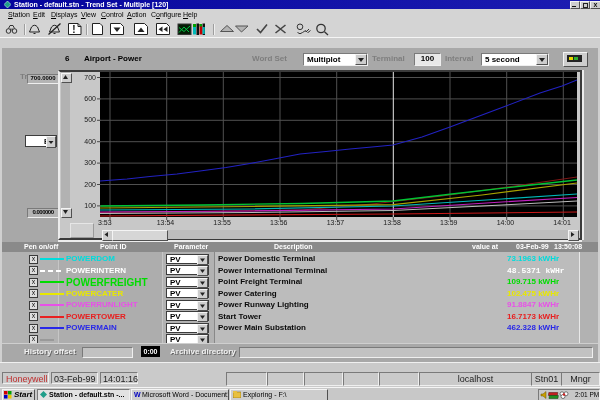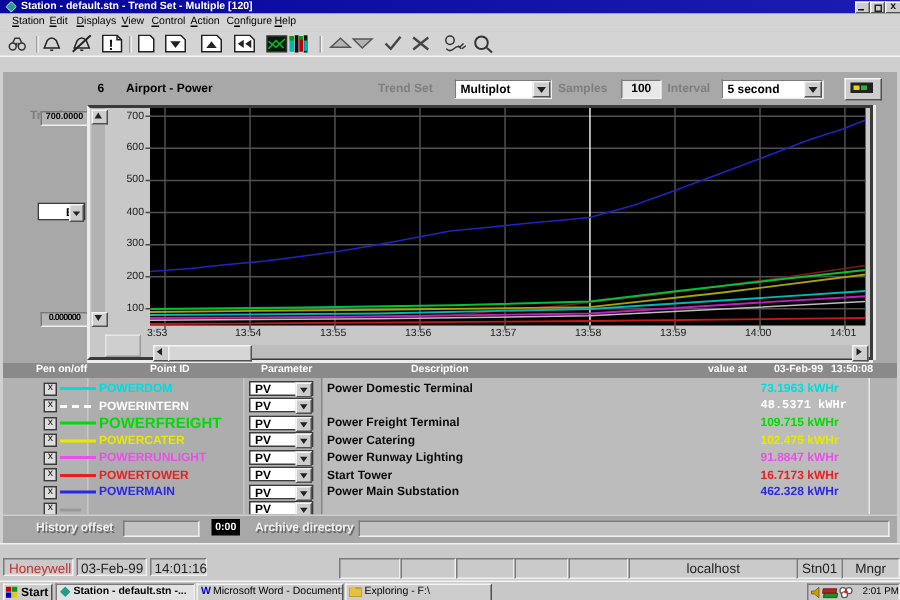--- a/index.html
+++ b/index.html
@@ -140,31 +140,31 @@
 <div class="ab" style="left:0;top:38px;width:600px;height:10px;background:#cfcfcf;"></div>
 
 <div class="ab" style="left:2px;top:48px;width:596px;height:314px;background:#a8a8a8;"></div>
 <div class="ab" style="left:0;top:48px;width:2px;height:314px;background:#d0d0d0;"></div>
 <div class="ab" style="left:598px;top:48px;width:2px;height:314px;background:#d0d0d0;"></div>
 
 <div class="ab" style="top:48px;left:0;width:600px;height:22px;">
  <span class="ab dim b" style="left:20px;top:24px;font-size:8px;">Trend</span>
  <span class="ab b" style="left:65px;top:6px;font-size:8px;color:#000;">6</span>
  <span class="ab b" style="left:84px;top:6px;font-size:8px;color:#000;">Airport - Power</span>
- <span class="ab dim b" style="left:252px;top:6px;font-size:8px;">Trend Set</span>
+ <span class="ab dim b" style="left:252px;top:6px;font-size:8px;">Word Set</span>
 
  <div class="ab sunk" style="left:303px;top:5px;width:63px;height:11px;background:#fff;">
    <span class="ab b" style="left:3px;top:1px;font-size:8px;color:#000;">Multiplot</span>
    <div class="ab btn3" style="right:0;top:0;width:10px;height:9px;">
         <svg width="10" height="9">
           <polygon points="2,3 8,3 5,7" fill="#222"></polygon>
         </svg>
       </div>
  </div>
- <span class="ab dim b" style="left:372px;top:6px;font-size:8px;">Samples</span>
+ <span class="ab dim b" style="left:372px;top:6px;font-size:8px;">Terminal</span>
  <div class="ab sunk" style="left:414px;top:5px;width:25px;height:11px;background:#e8e8e8;text-align:center;font-size:8px;line-height:10px;color:#000;font-weight:bold;">100</div>
  <span class="ab dim b" style="left:445px;top:6px;font-size:8px;">Interval</span>
  <div class="ab sunk" style="left:481px;top:5px;width:66px;height:11px;background:#fff;">
    <span class="ab b" style="left:3px;top:1px;font-size:8px;color:#000;">5 second</span>
    <div class="ab btn3" style="right:0;top:0;width:10px;height:9px;">
         <svg width="10" height="9">
           <polygon points="2,3 8,3 5,7" fill="#222"></polygon>
         </svg>
       </div>
  </div>
@@ -332,35 +332,36 @@
       <div class="ab" style="left:40px;top:5px;width:24px;height:2px;background:repeating-linear-gradient(to right,#ffffff 0,#ffffff 5px,transparent 5px,transparent 8px);"></div>
       <span class="ab b" style="left:66px;top:1px;font-size:8px;color:#ffffff;">POWERINTERN</span>
       <div class="ab" style="left:166px;top:0.5px;width:43px;height:10px;background:#fff;border:1px solid #3c3c3c;box-sizing:border-box;">
         <span class="ab" style="left:3px;top:0px;font-size:8px;line-height:9px;color:#000;font-weight:bold;">PV</span>
         <div class="ab btn3" style="right:0;top:0;width:9px;height:8px;">
           <svg width="9" height="8">
             <polygon points="2,2.5 7,2.5 4.5,6" fill="#222"></polygon>
           </svg>
         </div>
       </div>
+      <span class="ab b" style="left:218px;top:1px;font-size:8px;color:#0a0a0a;">Power International Terminal</span>
       <span class="ab b" style="left:507px;top:1px;font-size:8px;color:#ffffff;font-family:Liberation Mono, monospace;">48.5371 kWHr</span>
     </div>
     <div class="ab" style="left:0;top:276px;width:600px;height:11.5px;">
       <div class="ab cbox" style="left:29px;top:1.5px;">x</div>
       <div class="ab" style="left:40px;top:5px;width:24px;height:2px;background:#00dc00;"></div>
       <span class="ab b" style="left:66px;top:1px;font-size:10px;color:#00dc00;">POWERFREIGHT</span>
       <div class="ab" style="left:166px;top:0.5px;width:43px;height:10px;background:#fff;border:1px solid #3c3c3c;box-sizing:border-box;">
         <span class="ab" style="left:3px;top:0px;font-size:8px;line-height:9px;color:#000;font-weight:bold;">PV</span>
         <div class="ab btn3" style="right:0;top:0;width:9px;height:8px;">
           <svg width="9" height="8">
             <polygon points="2,2.5 7,2.5 4.5,6" fill="#222"></polygon>
           </svg>
         </div>
       </div>
-      <span class="ab b" style="left:218px;top:1px;font-size:8px;color:#0a0a0a;">Power Freight Terminal</span>
+      <span class="ab b" style="left:218px;top:1px;font-size:8px;color:#0a0a0a;">Point Freight Terminal</span>
       <span class="ab b" style="left:507px;top:1px;font-size:8px;color:#00dc00;">109.715 kWHr</span>
     </div>
     <div class="ab" style="left:0;top:287.5px;width:600px;height:11.5px;">
       <div class="ab cbox" style="left:29px;top:1.5px;">x</div>
       <div class="ab" style="left:40px;top:5px;width:24px;height:2px;background:#e8e800;"></div>
       <span class="ab b" style="left:66px;top:1px;font-size:8px;color:#e8e800;">POWERCATER</span>
       <div class="ab" style="left:166px;top:0.5px;width:43px;height:10px;background:#fff;border:1px solid #3c3c3c;box-sizing:border-box;">
         <span class="ab" style="left:3px;top:0px;font-size:8px;line-height:9px;color:#000;font-weight:bold;">PV</span>
         <div class="ab btn3" style="right:0;top:0;width:9px;height:8px;">
           <svg width="9" height="8">
@@ -448,21 +449,21 @@
 <div class="ab sunk" style="left:226px;top:372px;width:39px;height:12px;"></div>
 <div class="ab sunk" style="left:267px;top:372px;width:35px;height:12px;"></div>
 <div class="ab sunk" style="left:304px;top:372px;width:37px;height:12px;"></div>
 <div class="ab sunk" style="left:343px;top:372px;width:34px;height:12px;"></div>
 <div class="ab sunk" style="left:379px;top:372px;width:38px;height:12px;"></div>
 <div class="ab sunk" style="left:419px;top:372px;width:111px;height:12px;font-size:9px;line-height:12px;color:#222;text-align:center;">localhost</div>
 <div class="ab sunk" style="left:531px;top:372px;width:29px;height:12px;font-size:9px;line-height:12px;color:#222;text-align:center;">Stn01</div>
 <div class="ab sunk" style="left:561px;top:372px;width:37px;height:12px;font-size:9px;line-height:12px;color:#222;text-align:center;">Mngr</div>
 
 <div class="ab" style="left:0;top:387px;width:600px;height:13px;background:#c8c8c8;border-top:1px solid #f4f4f4;"></div>
-<div class="ab btn3" style="left:2px;top:389px;width:31px;height:10px;">
+<div class="ab btn3" style="left:2px;top:389px;width:31px;height:10px;font-style:italic;">
  <svg width="8" height="8" style="position:absolute;left:1px;top:0.5px;">
       <rect x="0" y="0" width="3.5" height="3.5" fill="#d00000"></rect>
       <rect x="4" y="0" width="3.5" height="3.5" fill="#00a000"></rect>
       <rect x="0" y="4" width="3.5" height="3.5" fill="#0000c0"></rect>
       <rect x="4" y="4" width="3.5" height="3.5" fill="#e8c800"></rect>
     </svg>
  <span class="ab b" style="left:11px;top:0px;font-size:8px;line-height:9px;color:#000;">Start</span>
 </div>
 <div class="ab sunk" style="left:37px;top:389px;width:91px;height:10px;background:#e2e2e2;">
  <svg width="7" height="7" style="position:absolute;left:2px;top:1px;">

